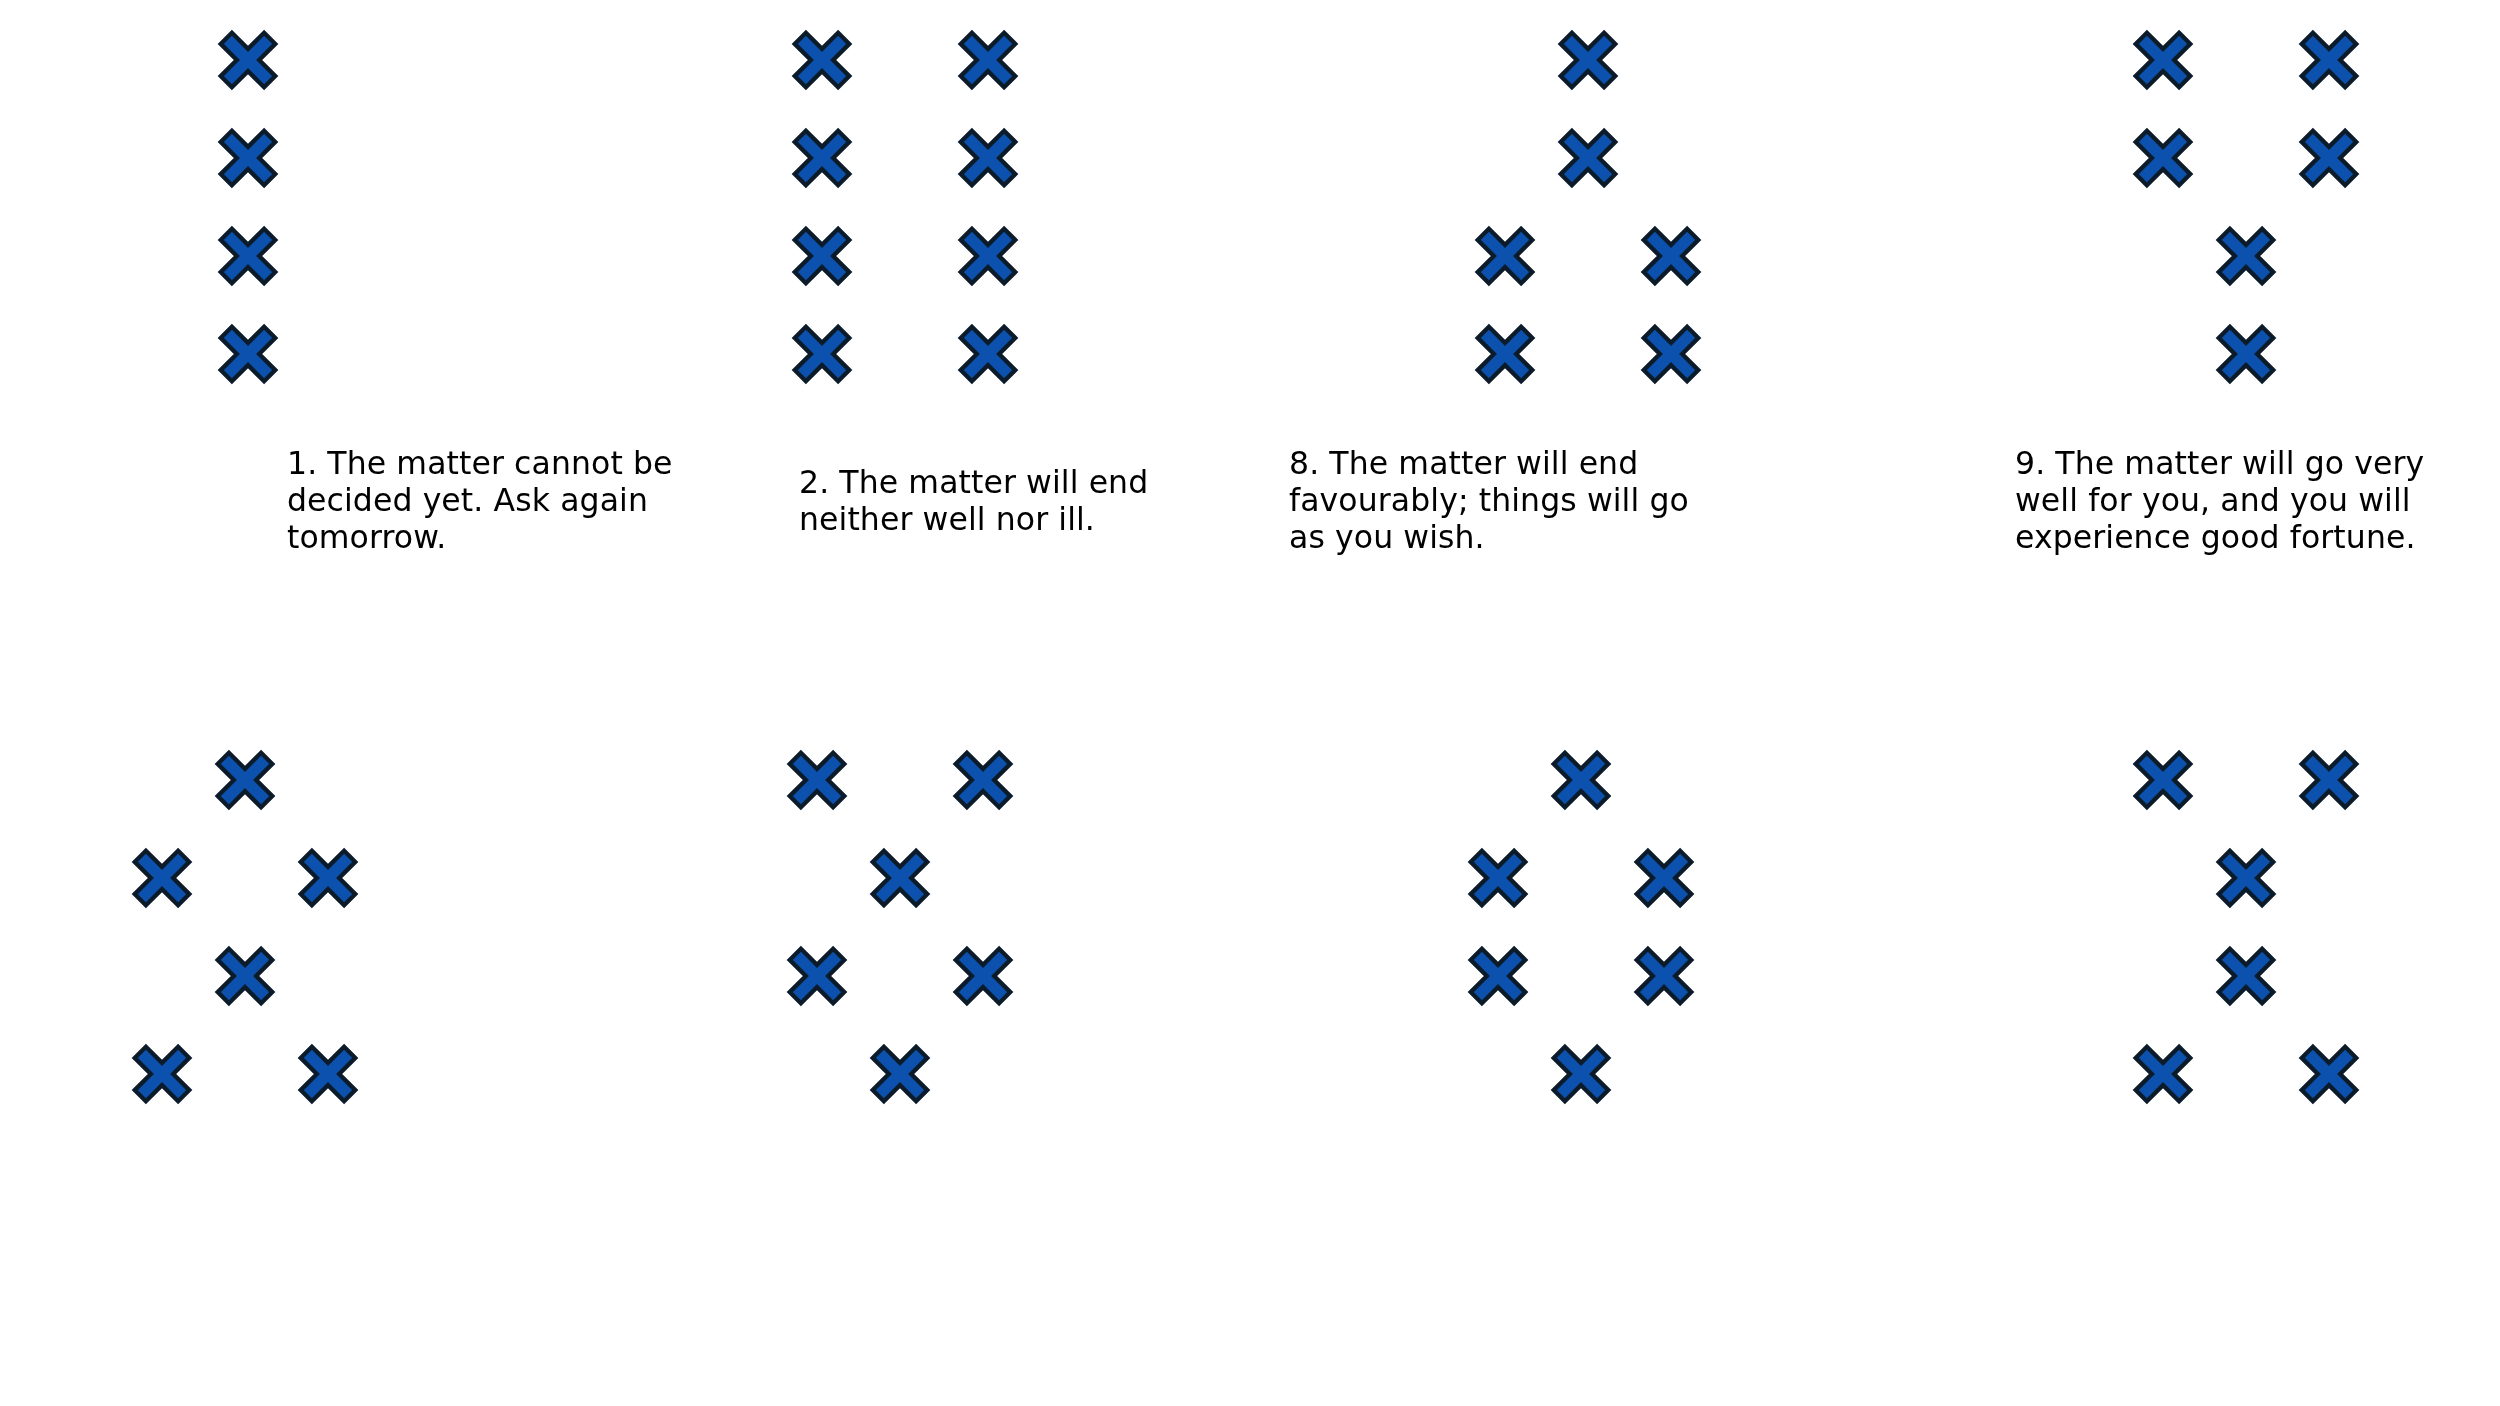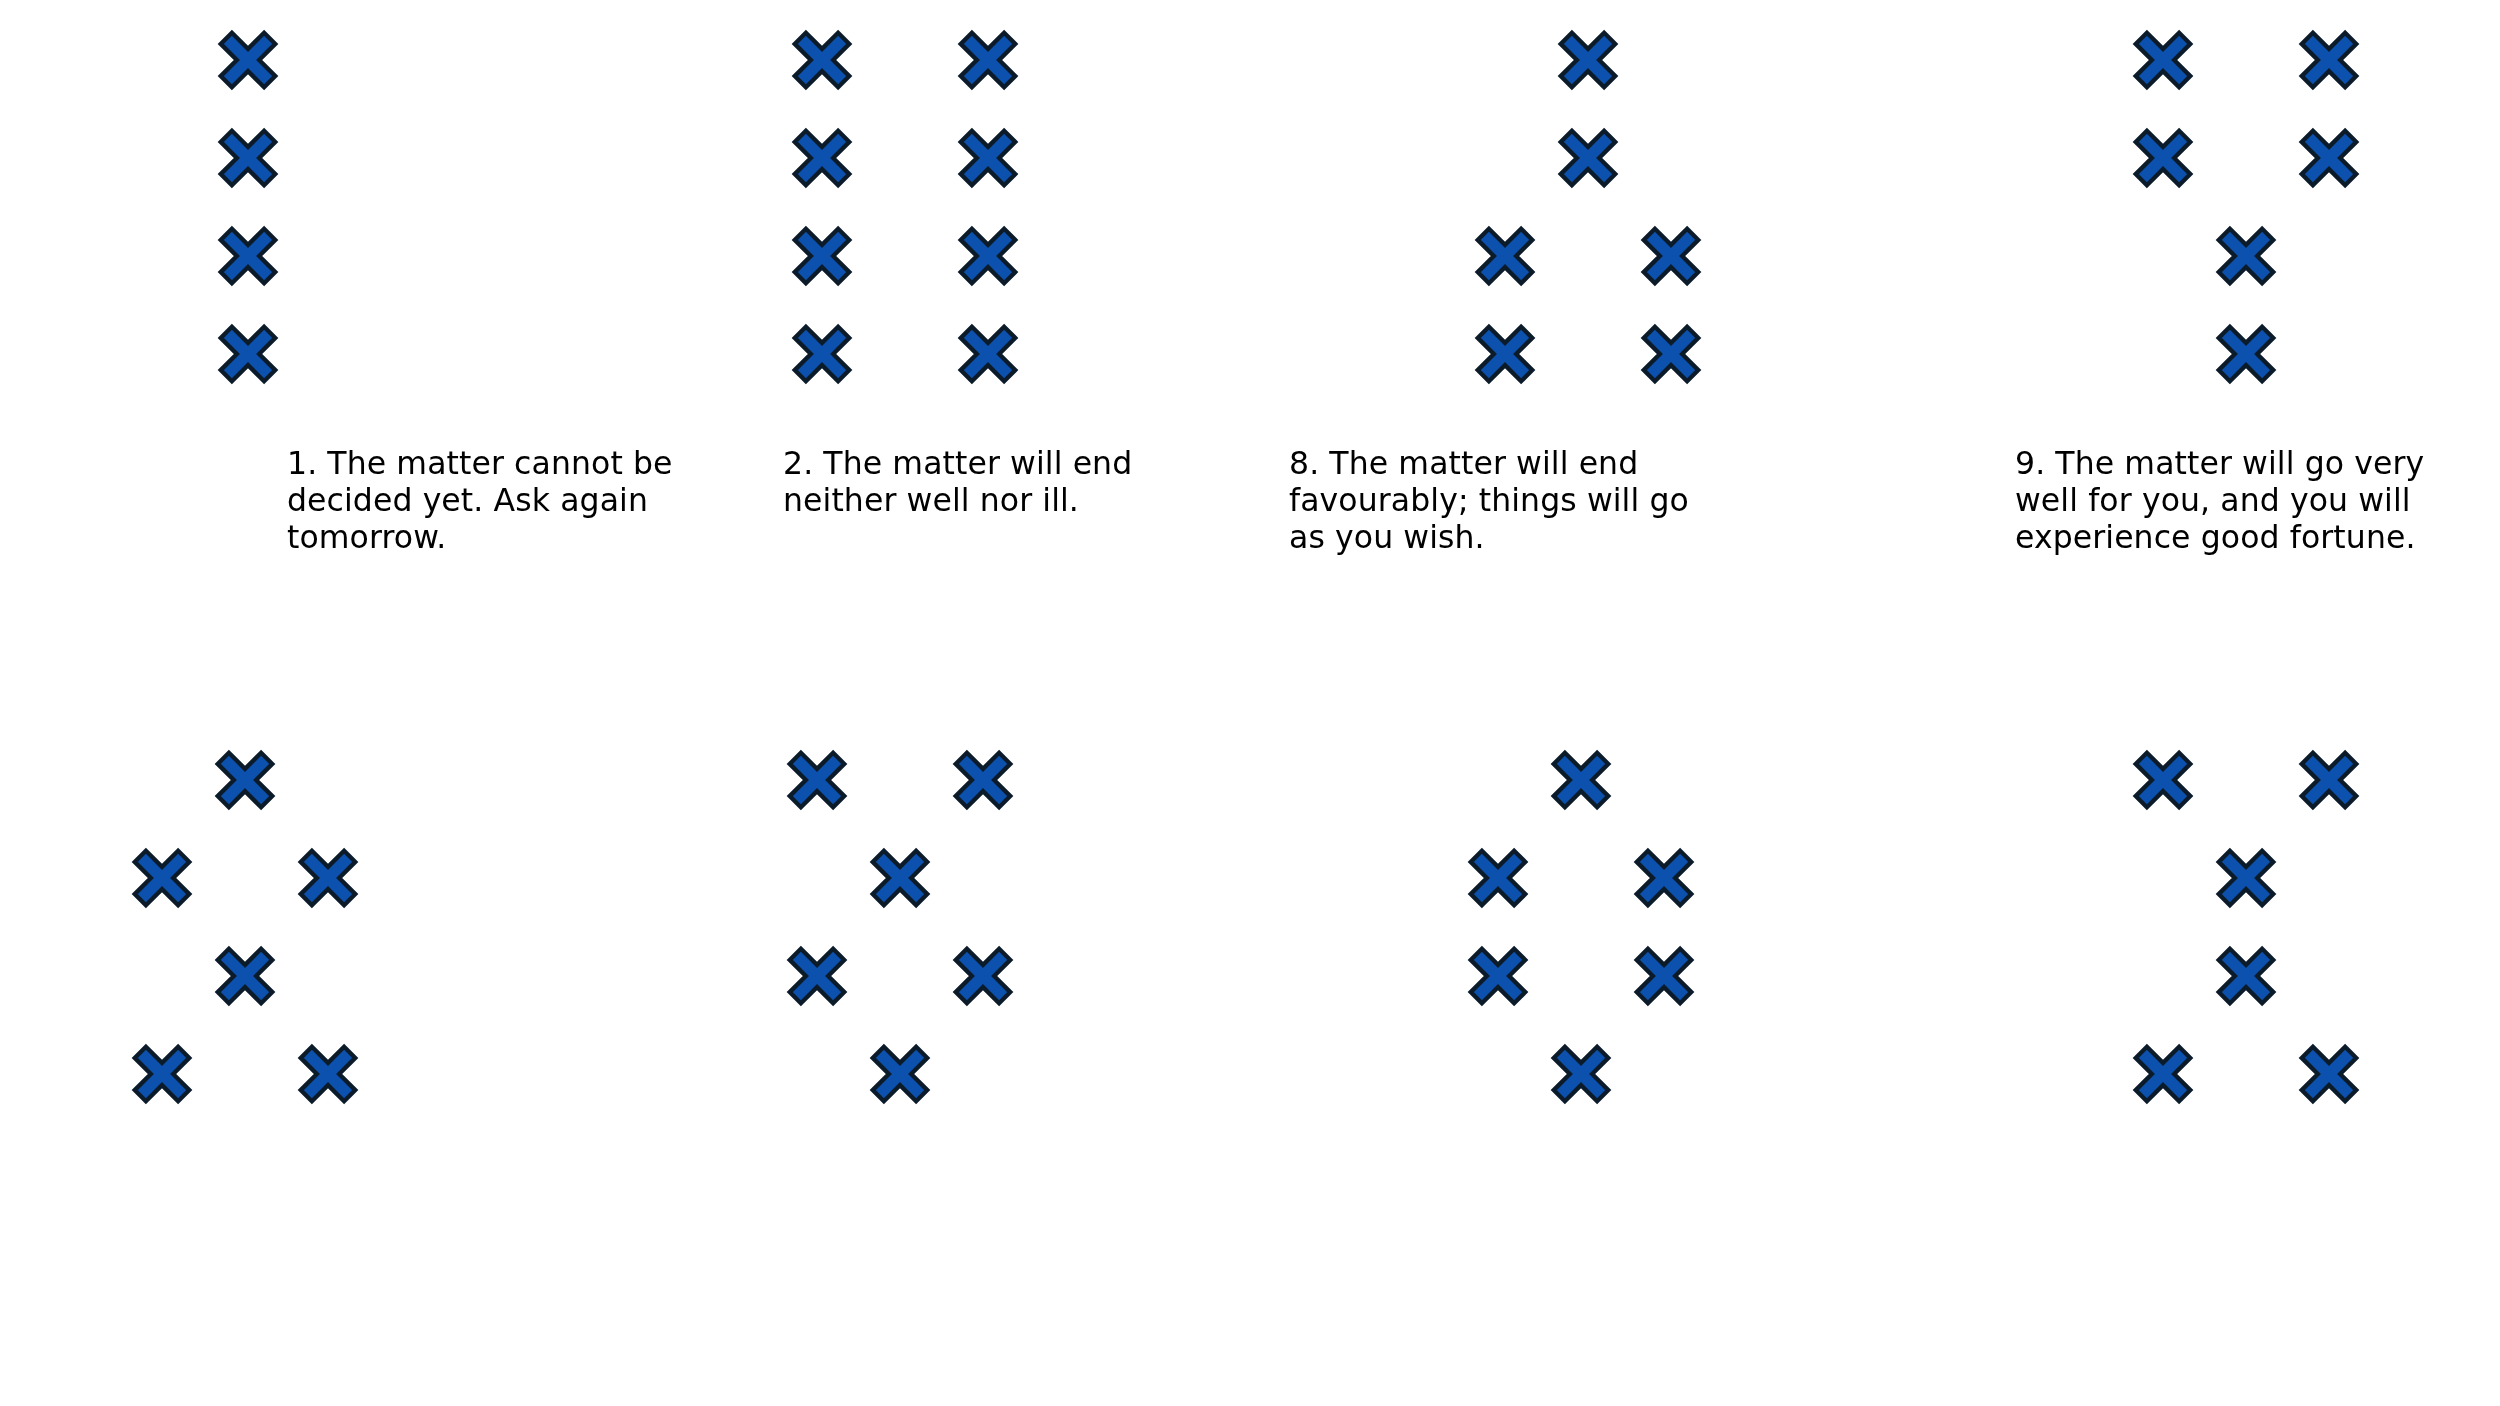--- a/index.html
+++ b/index.html
@@ -75,21 +75,21 @@
     letter-spacing: 0.1px;
     white-space: pre-line;
     font-family: "DejaVu Sans", sans-serif;
   }
   
   .panel.top .caption {
     top: 445px;
   }
   
   .panel.p1 .caption { left: 287px; width: 400px; }
-  .panel.p2 .caption { left: 158px; width: 400px; }
+  .panel.p2 .caption { left: 174px; width: 400px; margin-top: 19px; }
   .panel.p3 .caption { left: 39px; width: 400px; }
   .panel.p4 .caption { left: 140px; width: 420px; }
 
   
   .panel.bot .figure { height: 400px; }
   .panel.p5 .fig-inner { transform: translateX(-68px); }
   .panel.p6 .fig-inner { transform: translateX(-38px); }
   .panel.p7 .fig-inner { transform: translateX(18px); }
   .panel.p8 .fig-inner { transform: translateX(58px); }
   .panel.p1 .fig-inner { transform: translateX(-65px); }

